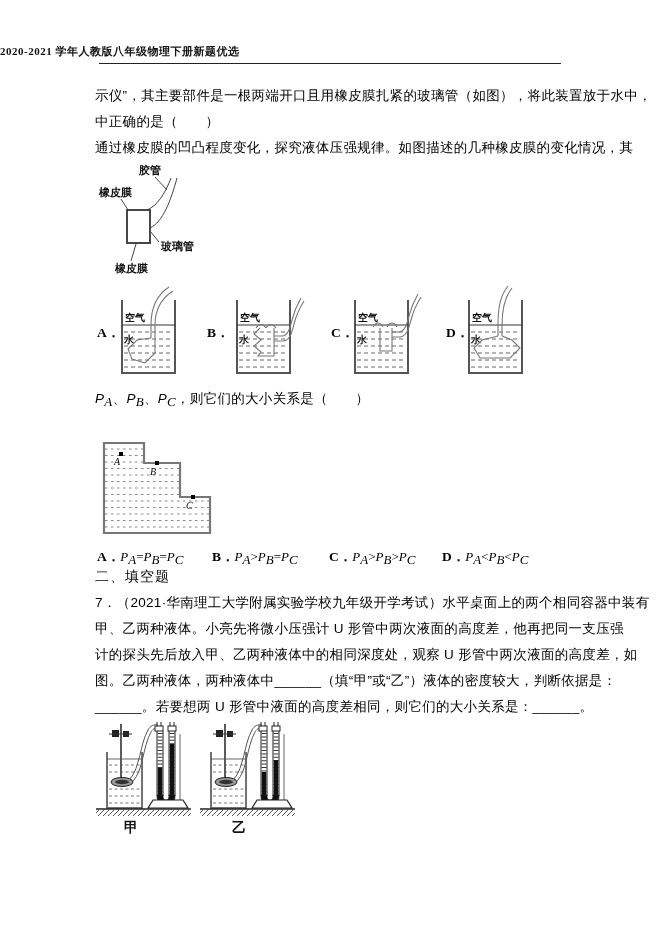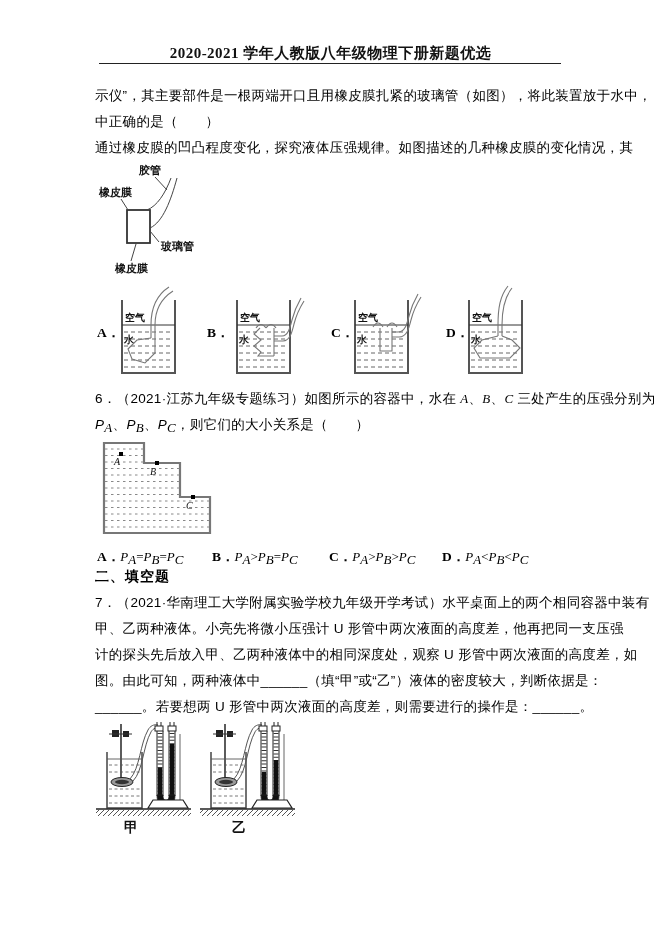--- a/index.html
+++ b/index.html
@@ -2,32 +2,32 @@
 <html><head>
 <meta charset="utf-8">
 <style>
   html,body{margin:0;padding:0;background:#888;}
   .page{
     position:relative;width:661px;height:935px;background:#fff;margin:0 auto;
     font-family:"Liberation Sans",sans-serif;color:#000;overflow:hidden;
   }
   .abs{position:absolute;}
   .header-title{
-    left:0;right:0;top:44px;text-align:center;
-    font-family:"Liberation Serif",serif;font-weight:700;font-size:15px;color:#111;
+    left:0;right:0;top:44px;
+    font-family:"Liberation Serif",serif;font-weight:700;font-size:11px;color:#111;
     letter-spacing:0.5px;
   }
   .header-rule{left:99px;top:63px;width:462px;height:0;border-top:1.5px solid #222;}
   .para{width:478px;font-weight:400;font-size:13.5px;line-height:26px;letter-spacing:0.3px;}
   .para div{white-space:nowrap;}
   .opt-label{font-family:"Liberation Serif",serif;font-weight:700;font-size:13.5px;}
   .formula{font-family:"Liberation Serif",serif;font-size:13px;}
   .formula i{font-style:italic;}
   sub{font-size:9px;vertical-align:-3px;font-family:"Liberation Serif",serif;font-style:italic;}
-  .sect{font-weight:700;font-size:14px;letter-spacing:1px;}
+  .sect{font-weight:400;font-size:14px;letter-spacing:1px;}
   
   svg text{font-family:"Liberation Sans",sans-serif;}
   .fl{font-size:11px;font-weight:700;fill:#111;}
   .ldr{stroke:#444;stroke-width:1;fill:none;}
   .wall{fill:none;stroke:#555;stroke-width:2;}
   .wline{stroke:#333;stroke-width:1;}
   .dash line{stroke:#555;stroke-width:0.9;stroke-dasharray:4 3;}
   .mem{fill:none;stroke:#777;stroke-width:1.1;}
   .blabel{font-size:10px;font-weight:700;fill:#111;}
   .stair-outline{fill:#fff;stroke:#777;stroke-width:2.2;}
@@ -154,21 +154,20 @@
         <line x1="9" y1="87" x2="58" y2="87"></line>
     </g>
     <g class="mem">
       <path d="M36,56 L36,45 C36,28 38,16 46,6"></path>
       <path d="M40,56 L40,45 C40,30 42,18 50,8"></path>
       <path d="M36,56 L20,60 L12,68 L18,78 L48,78 L58,68 L50,60 L40,56"></path>
     </g>
   </svg>
 
   <div class="abs para" style="left:95px;top:386px;">
-    <div>6．（2021·江苏九年级专题练习）如图所示的容器中，水在 <i class="formula">A</i>、<i class="formula">B</i>、<i class="formula">C</i> 三处产生的压强分别为</div>
     <div><i>P</i><sub><i class="formula">A</i></sub>、<i>P</i><sub><i class="formula">B</i></sub>、<i>P</i><sub><i class="formula">C</i></sub>，则它们的大小关系是（　　）</div>
   </div>
 
   <svg class="abs" style="left:95px;top:440px;" width="135" height="100" viewBox="0 0 135 100">
     <defs>
       <clipPath id="stair">
           <path d="M9,3 L49,3 L49,23 L85,23 L85,57 L115,57 L115,93 L9,93 Z"></path>
         </clipPath>
     </defs>
     <path class="stair-outline" d="M9,3 L49,3 L49,23 L85,23 L85,57 L115,57 L115,93 L9,93 Z"></path>
@@ -203,22 +202,22 @@
     <span class="abs" style="left:234px;top:0;"><span class="opt-label">C．</span><span class="formula"><i>P</i><sub><i class="formula">A</i></sub>&gt;<i>P</i><sub><i class="formula">B</i></sub>&gt;<i>P</i><sub><i class="formula">C</i></sub></span></span>
     <span class="abs" style="left:347px;top:0;text-align:right;"><span class="opt-label">D．</span><span class="formula"><i>P</i><sub><i class="formula">A</i></sub>&lt;<i>P</i><sub><i class="formula">B</i></sub>&lt;<i>P</i><sub><i class="formula">C</i></sub></span></span>
   </div>
 
   <div class="abs sect" style="left:95px;top:568px;">二、填空题</div>
 
   <div class="abs para" style="left:95px;top:590px;">
     <div>7．（2021·华南理工大学附属实验学校九年级开学考试）水平桌面上的两个相同容器中装有</div>
     <div>甲、乙两种液体。小亮先将微小压强计 U 形管中两次液面的高度差，他再把同一支压强</div>
     <div>计的探头先后放入甲、乙两种液体中的相同深度处，观察 U 形管中两次液面的高度差，如</div>
-    <div>图。由此可知，两种液体中______（填“甲”或“乙”）液体的密度较大，判断依据是：</div>
-    <div>______。若要想两 U 形管中两次液面的高度差，则需要进行的操作是：______。</div>
+    <div>图。乙两种液体，两种液体中______（填“甲”或“乙”）液体的密度较大，判断依据是：</div>
+    <div>______。若要想两 U 形管中液面的高度差相同，则它们的大小关系是：______。</div>
   </div>
 
   <svg class="abs" style="left:96px;top:718px;" width="205" height="120" viewBox="0 0 205 120">
     <defs>
       <pattern id="hatch" width="5" height="5" patternUnits="userSpaceOnUse">
         <path d="M0,5 L5,0" stroke="#555" stroke-width="1"></path>
       </pattern>
     </defs>
 
     <g>

